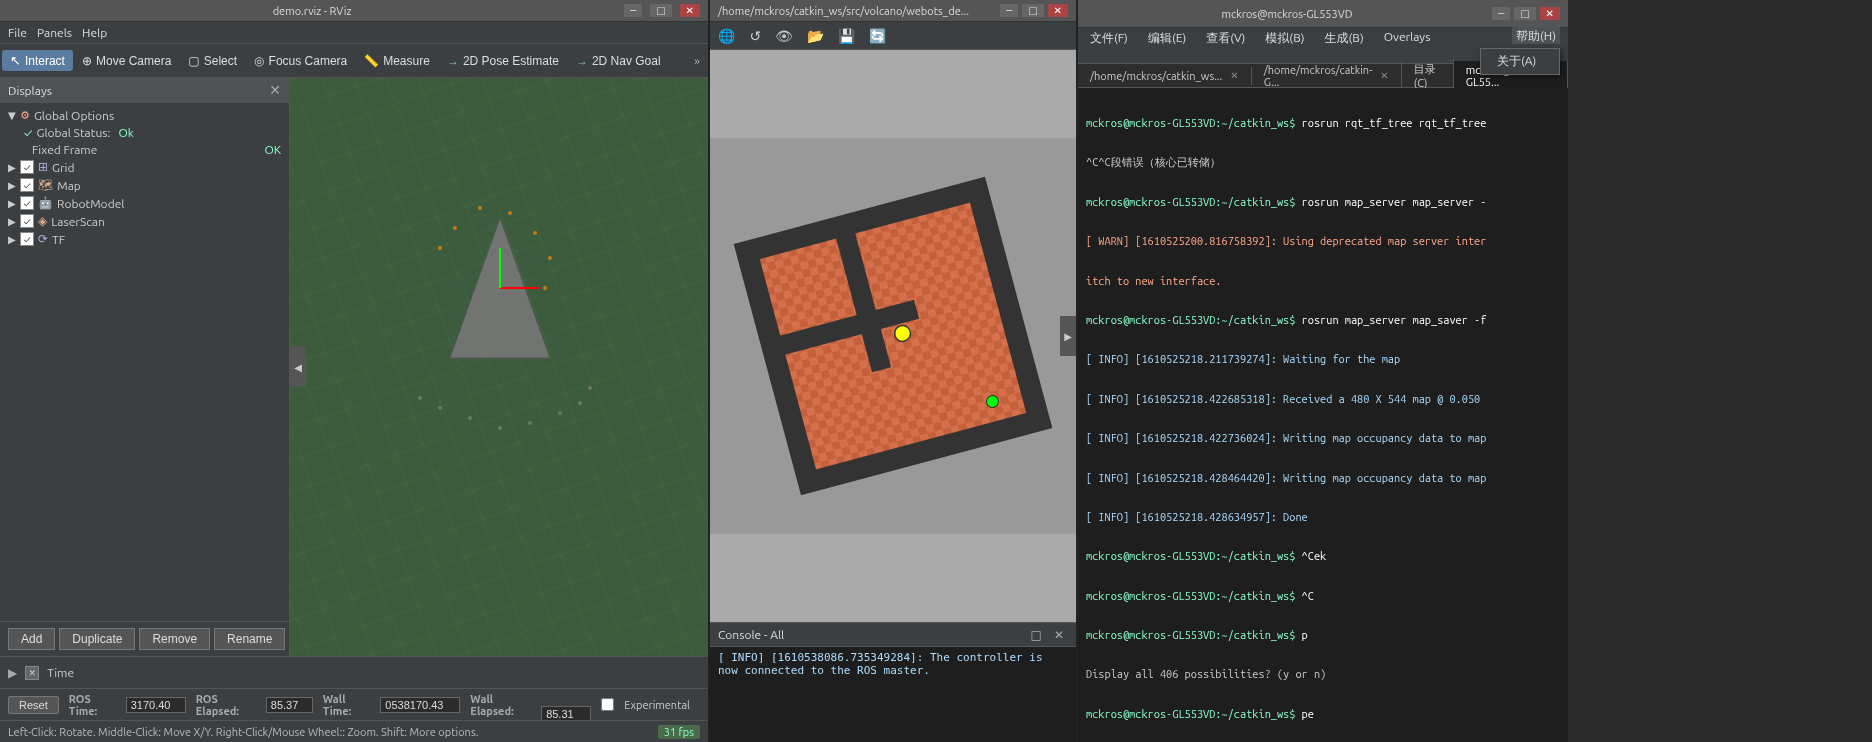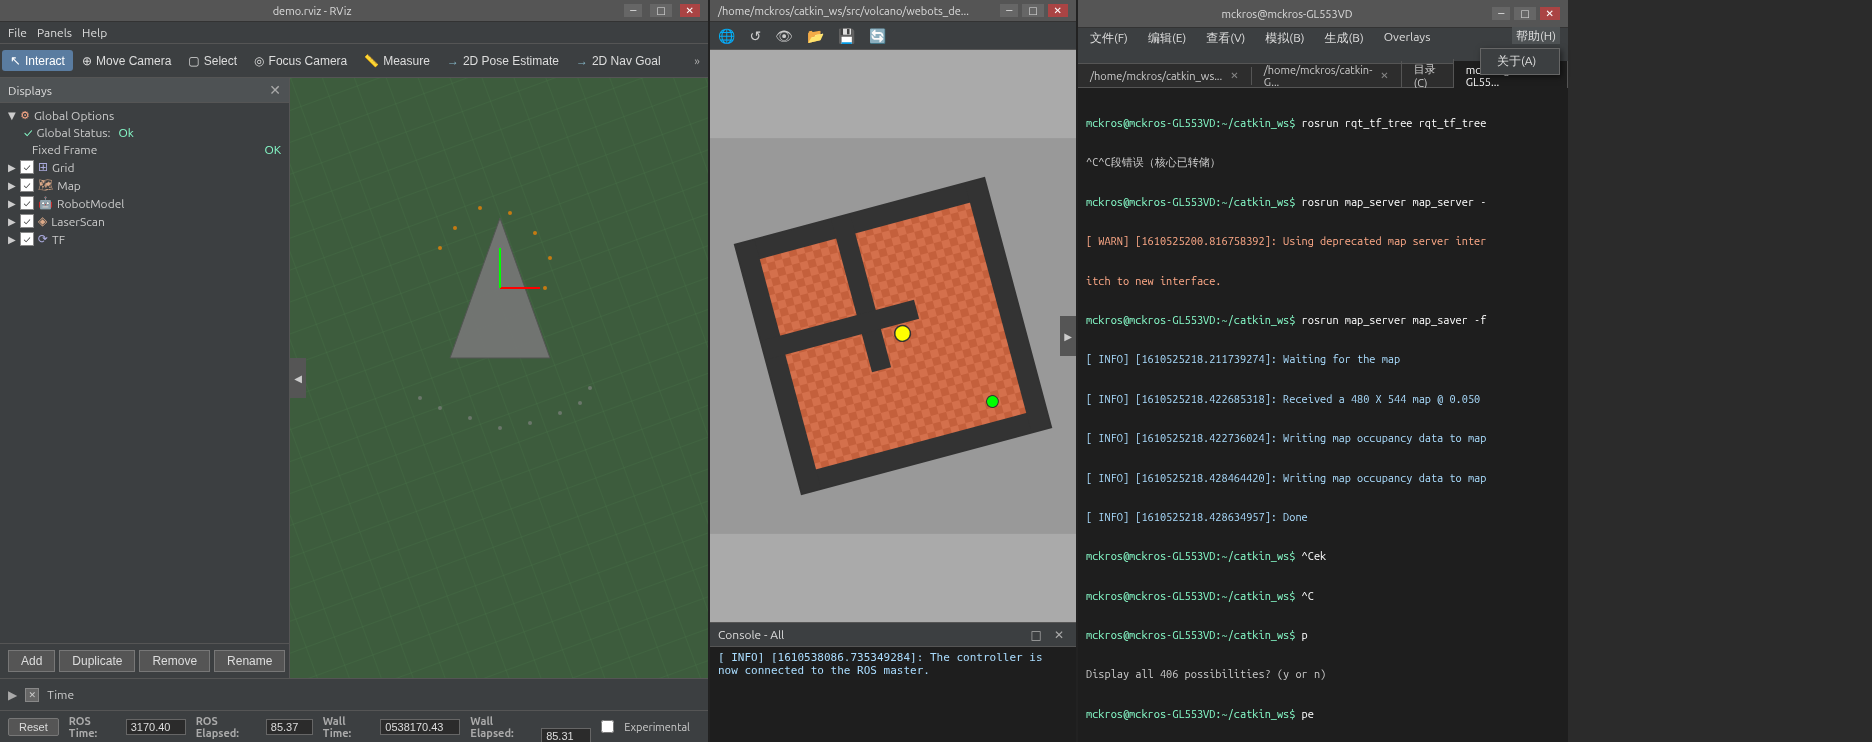--- a/index.html
+++ b/index.html
@@ -483,20 +483,25 @@
         <input type="text" class="status-input" style="width: 80px; background: rgb(43, 43, 43); border: 1px solid rgb(102, 102, 102); color: rgb(221, 221, 221); padding: 1px 4px; font-size: 11px;" value="0538170.43">
         <span class="status-label">Wall Elapsed:</span>
         <input type="text" class="status-input" style="width: 50px; background: rgb(43, 43, 43); border: 1px solid rgb(102, 102, 102); color: rgb(221, 221, 221); padding: 1px 4px; font-size: 11px; margin-top: 19px;" value="85.31">
         <label style="display:flex; align-items:center; gap:10px; cursor:pointer;">
           <input type="checkbox" style="cursor: pointer;">
           <span>Experimental</span>
         </label>
         <div style="flex:1;"></div>
       </div>
 
+      <div style="background:#3c3f41; height:22px; display:flex; align-items:center; padding:0 8px; border-top:1px solid #555; font-size:11px; color:#bbb;">
+        <span>Left-Click: Rotate.  Middle-Click: Move X/Y.  Right-Click/Mouse Wheel:: Zoom.  Shift: More options.</span>
+        <div style="flex:1;"></div>
+        <span class="fps-badge">31 fps</span>
+      </div>
     </div>
 
     <div style="display:flex; flex-direction:column; width:368px; flex-shrink:0; background:#2a2a2a; border-right:2px solid #222;">
 
       <div style="background:#555; height:22px; display:flex; align-items:center; padding:0 8px; font-size:11px; color:#ddd; border-bottom:1px solid #333; gap:4px;">
         <span style="flex:1;">/home/mckros/catkin_ws/src/volcano/webots_de...</span>
         <span style="cursor:pointer; background:#666; padding:1px 6px; font-size:10px;">─</span>
         <span style="cursor:pointer; background:#666; padding:1px 6px; font-size:10px;">□</span>
         <span style="cursor:pointer; background:#a44; padding:1px 6px; font-size:10px; color:#fff;">✕</span>
       </div>

